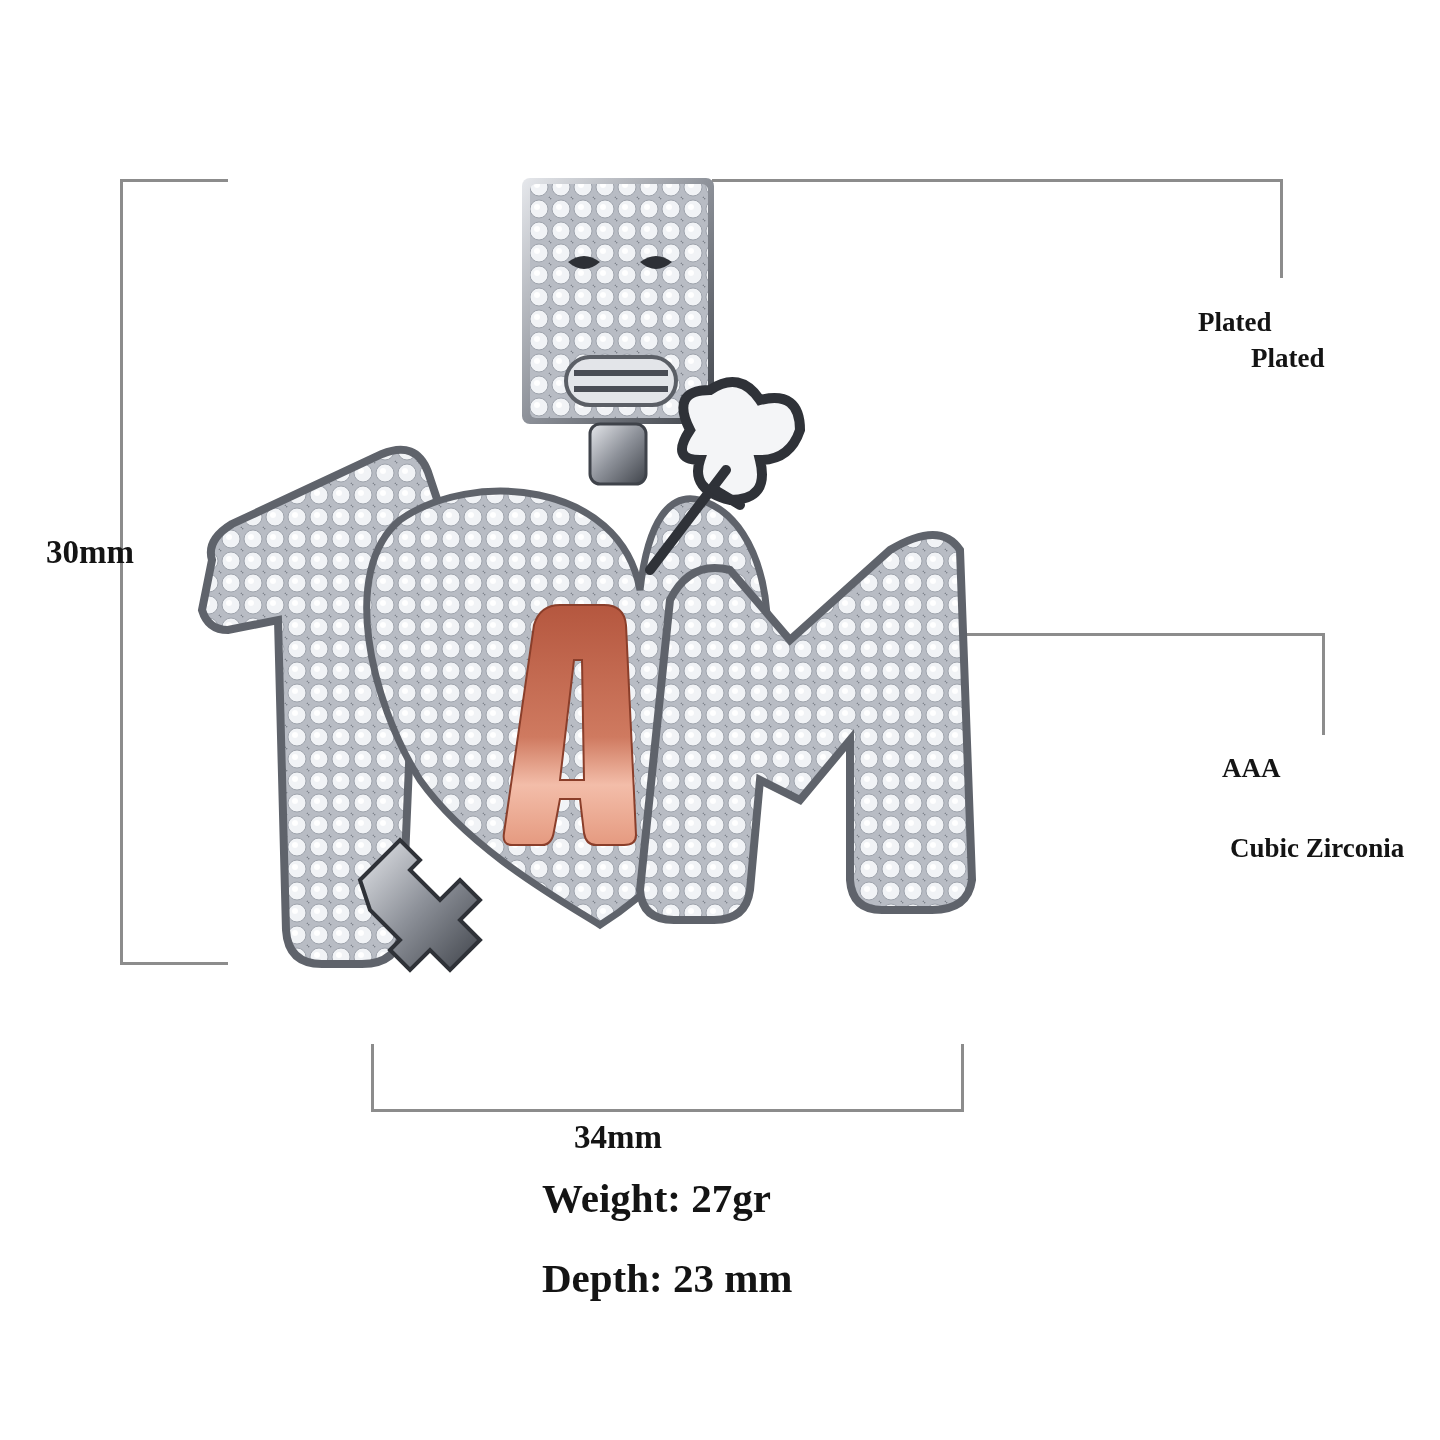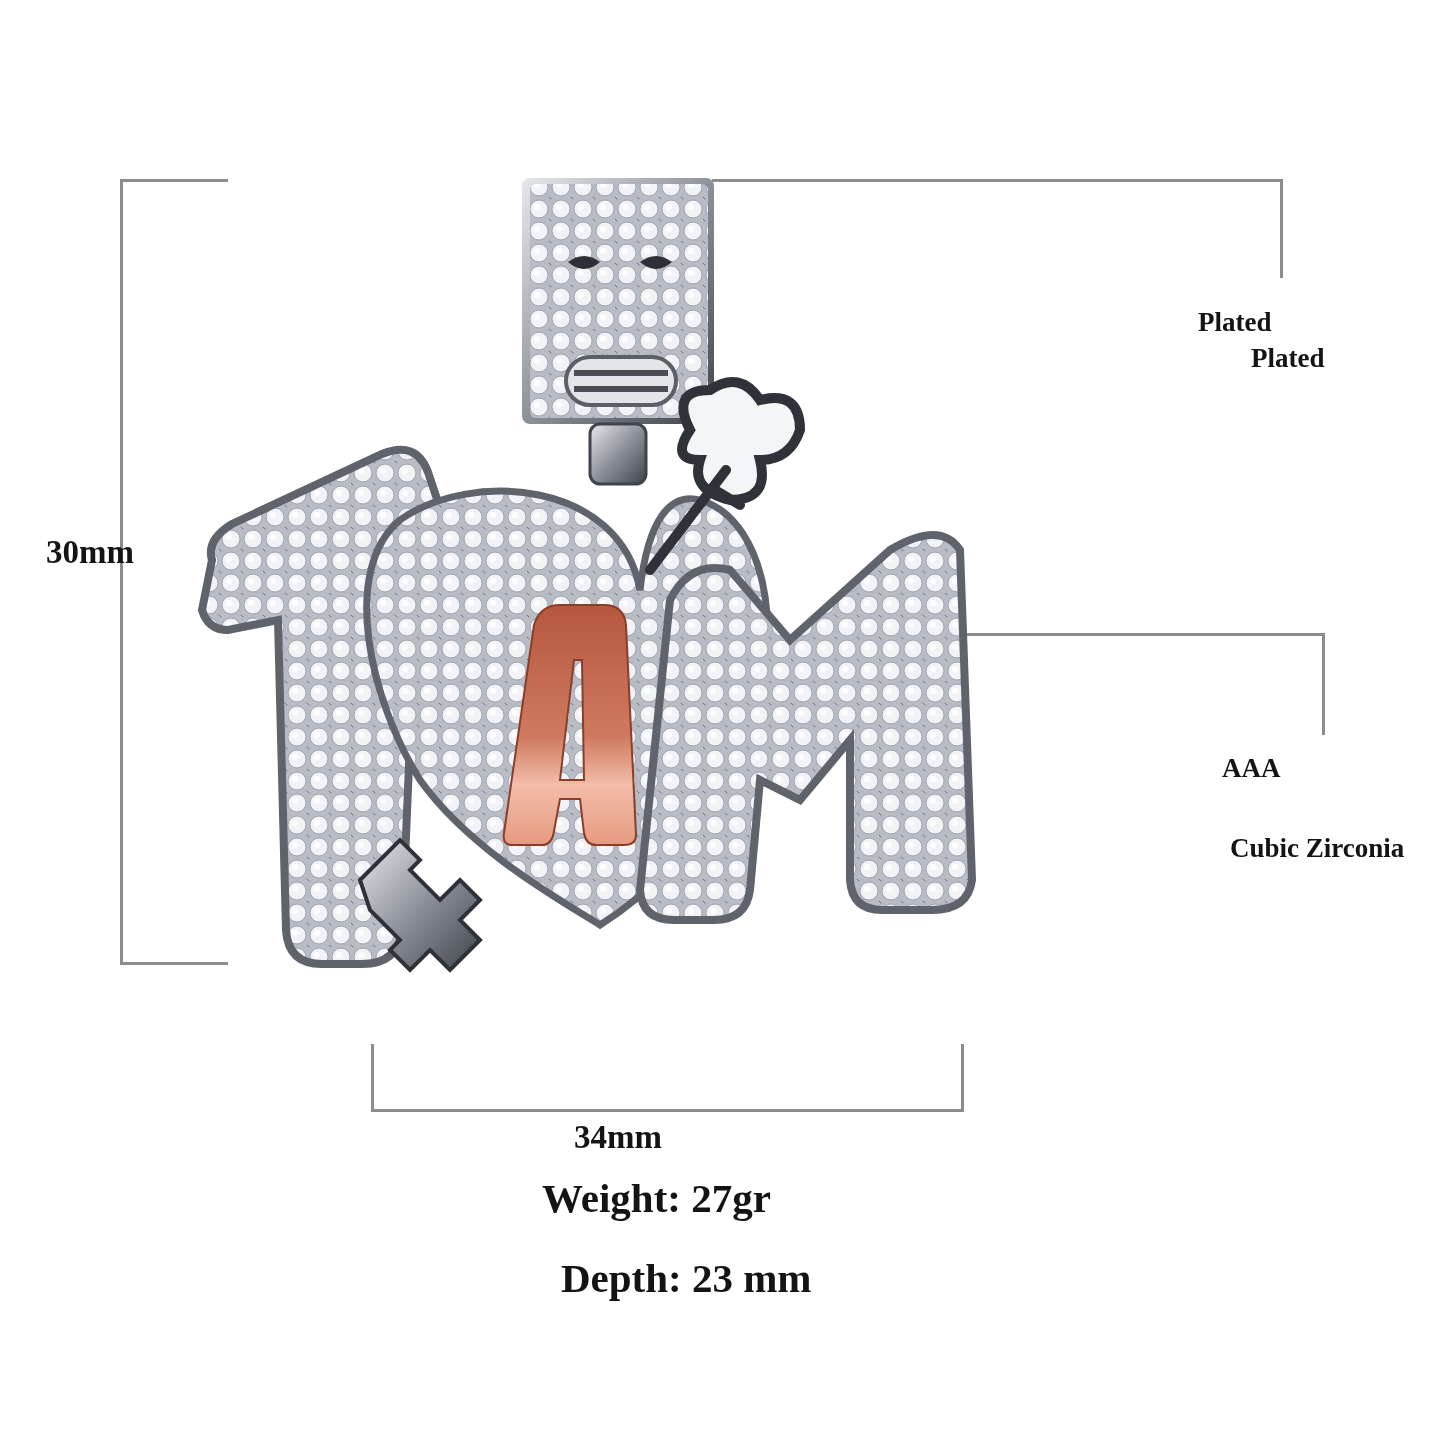--- a/index.html
+++ b/index.html
@@ -30,21 +30,21 @@
 <div class="line" style="left:1280px; top:179px; width:3px; height:99px;"></div>
 <div class="label small" style="left:1198px; top:306px;">Plated</div>
 <div class="label small" style="left:1251px; top:342px;">Plated</div>
 
 <div class="line" style="left:855px; top:633px; width:470px; height:3px;"></div>
 <div class="line" style="left:1322px; top:633px; width:3px; height:102px;"></div>
 <div class="label small center" style="left:1222px; top:752px; width:200px;">AAA</div>
 <div class="label small" style="left:1230px; top:832px;">Cubic Zirconia</div>
 
 <div class="label big" style="left:542px; top:1174px;">Weight: 27gr</div>
-<div class="label big" style="left:542px; top:1254px;margin-left:19px;">Depth: 23 mm</div>
+<div class="label big" style="left:542px; top:1254px;">Depth: 23 mm</div>
 
 <svg id="pendant" viewBox="0 0 1440 1440" xmlns="http://www.w3.org/2000/svg">
   <defs>
     <pattern id="pave" width="22" height="22" patternUnits="userSpaceOnUse">
       <rect width="22" height="22" fill="#b8bcc4"></rect>
       <circle cx="11" cy="11" r="9" fill="#f1f3f6" stroke="#9ea3ac" stroke-width="1"></circle>
       <circle cx="9" cy="9" r="3" fill="#ffffff"></circle>
       <circle cx="0" cy="0" r="1.5" fill="#7d828b"></circle>
       <circle cx="22" cy="22" r="1.5" fill="#7d828b"></circle>
     </pattern>

